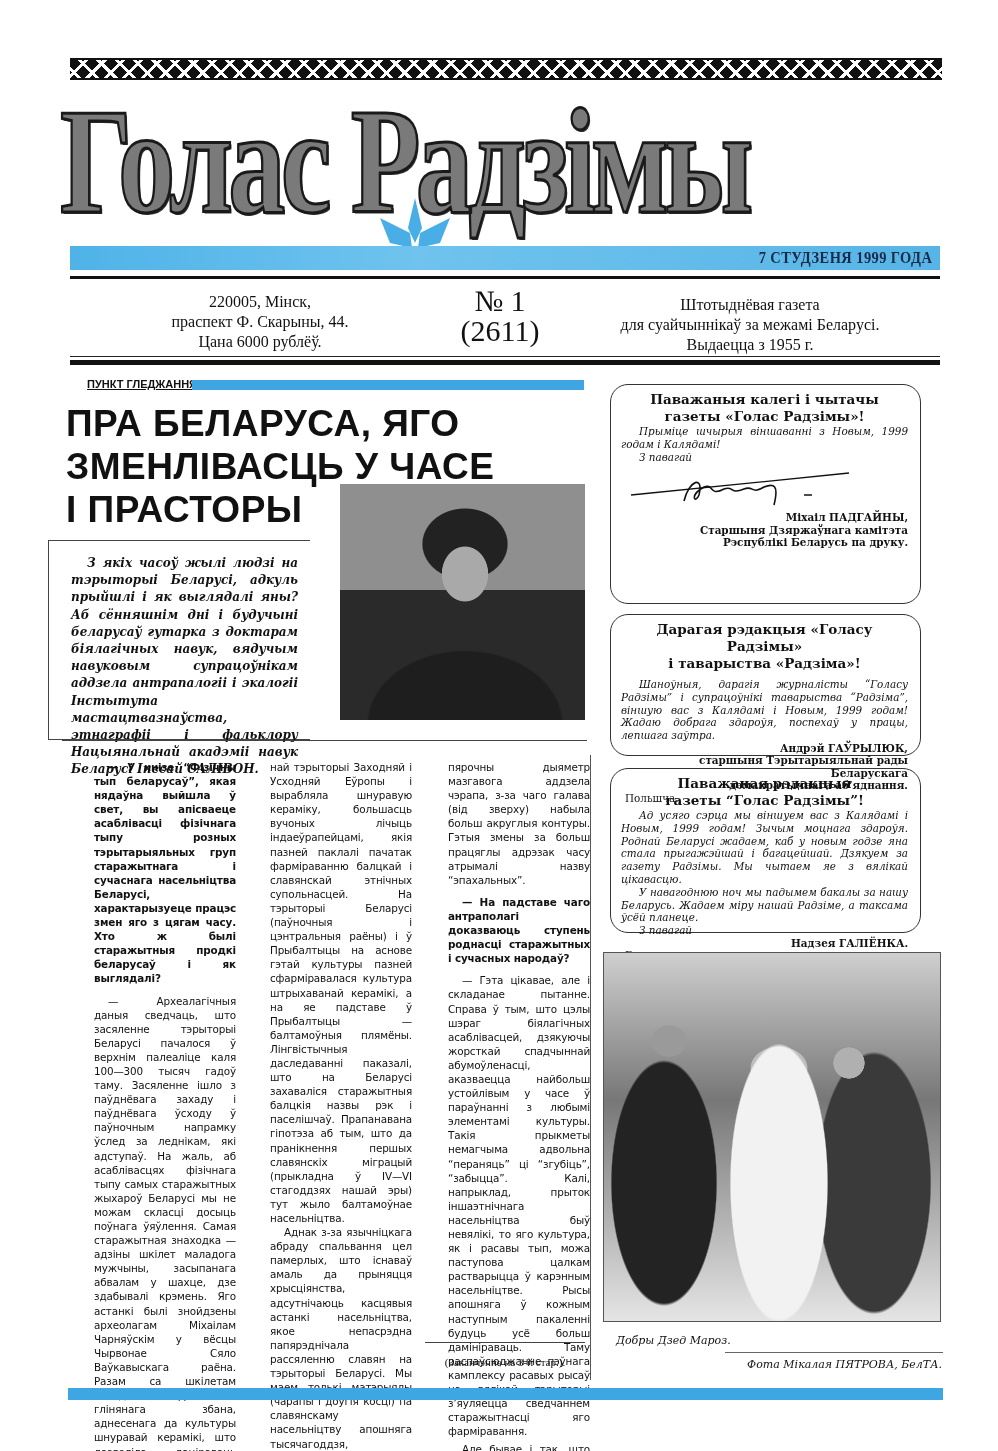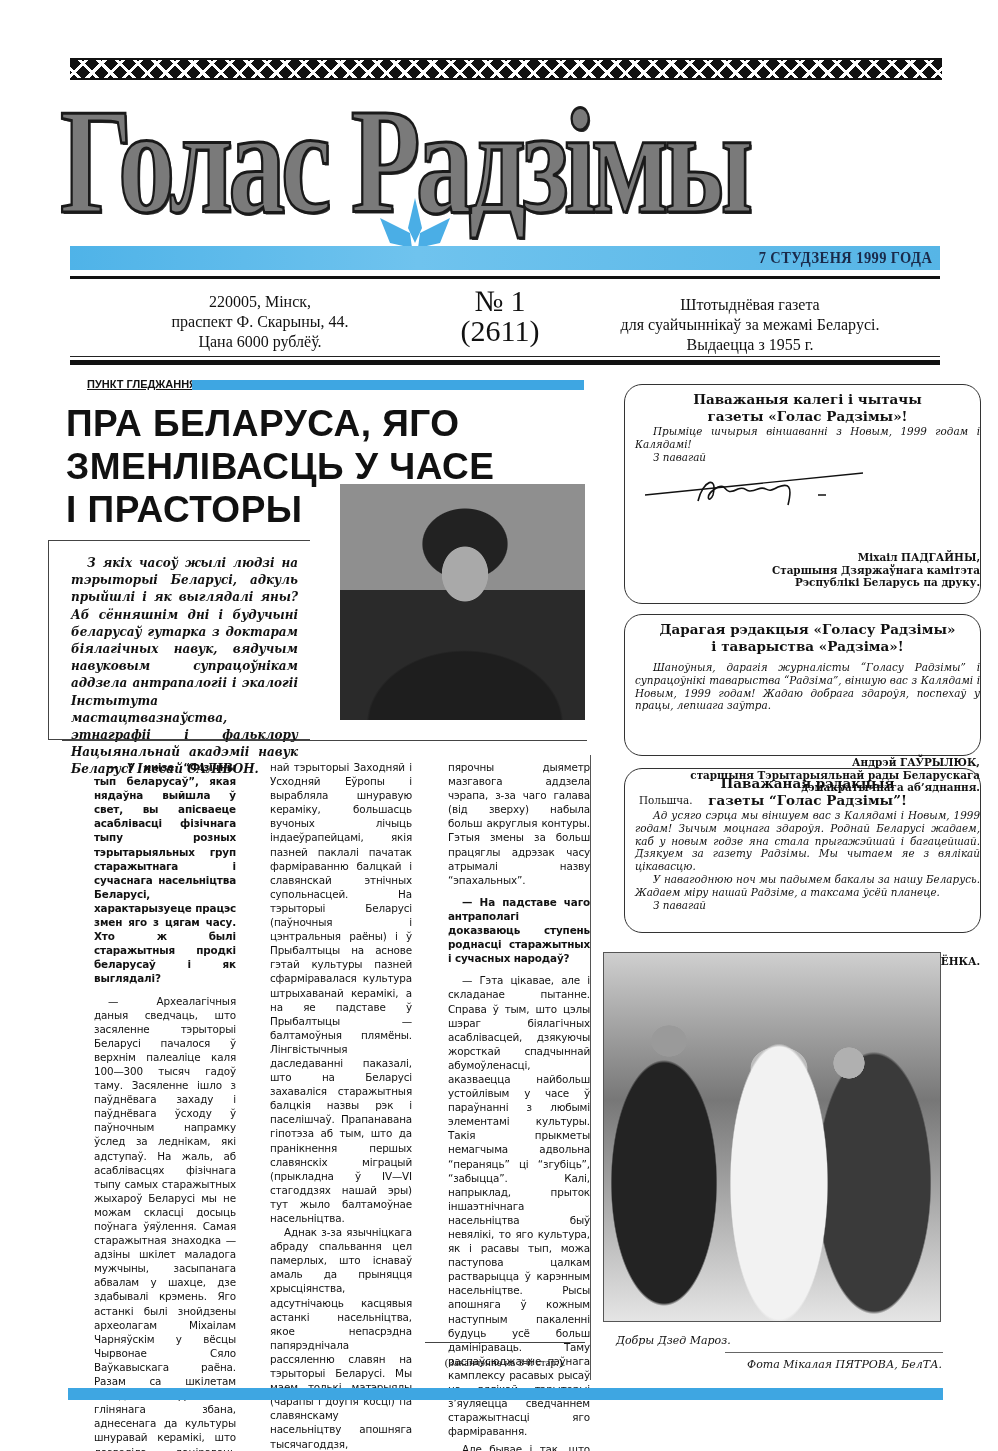--- a/index.html
+++ b/index.html
@@ -100,39 +100,39 @@
   .col-2 { left: 242px; }
   .col-3 { left: 420px; }
   .continuation-rule { position: absolute; left: 425px; top: 1342px; width: 160px; height: 1px; background: #444; }
   .continuation {
     position: absolute; left: 420px; top: 1356px; width: 170px; text-align: center;
     font-size: 11px;
   }
   .col3-right-rule { position:absolute; left: 590px; top: 755px; width:1px; height: 625px; background:#555; }
 
   .greet-box {
-    position: absolute; left: 624px; width: 357px;
+    position: absolute; left: 610px; width: 311px;
     border: 1.5px solid #333; border-radius: 18px;
-    padding: 6px 0 6px 10px;
+    padding: 6px 12px 6px 10px;
   }
   .greet-1 { top: 384px; height: 220px; }
   .greet-2 { top: 614px; height: 142px; }
   .greet-3 { top: 768px; height: 165px; }
   .greet-title {
     font-family: "DejaVu Serif", serif; font-weight: bold; font-size: 13.5px;
     line-height: 17px; text-align: center;
   }
   .greet-body {
     font-family: "DejaVu Serif", serif; font-style: italic;
     font-size: 10.4px; line-height: 12.8px; text-align: justify;
   }
   .greet-body p { text-indent: 18px; }
   .greet-sign {
     font-family: "DejaVu Serif", serif; font-weight: bold; font-size: 10.4px;
-    line-height: 12.5px; text-align: right; margin-top: 44px;
+    line-height: 12.5px; text-align: right;
   }
   .greet-place {
     font-family: "DejaVu Serif", serif; font-size: 10.4px; line-height: 13px;
     padding-left: 4px;
   }
   .signature { display:block; margin: 2px 0 4px 8px; }
 
   .photo-santa {
     position: absolute; left: 603px; top: 952px; width: 338px; height: 370px;
     border: 1px solid #555;

